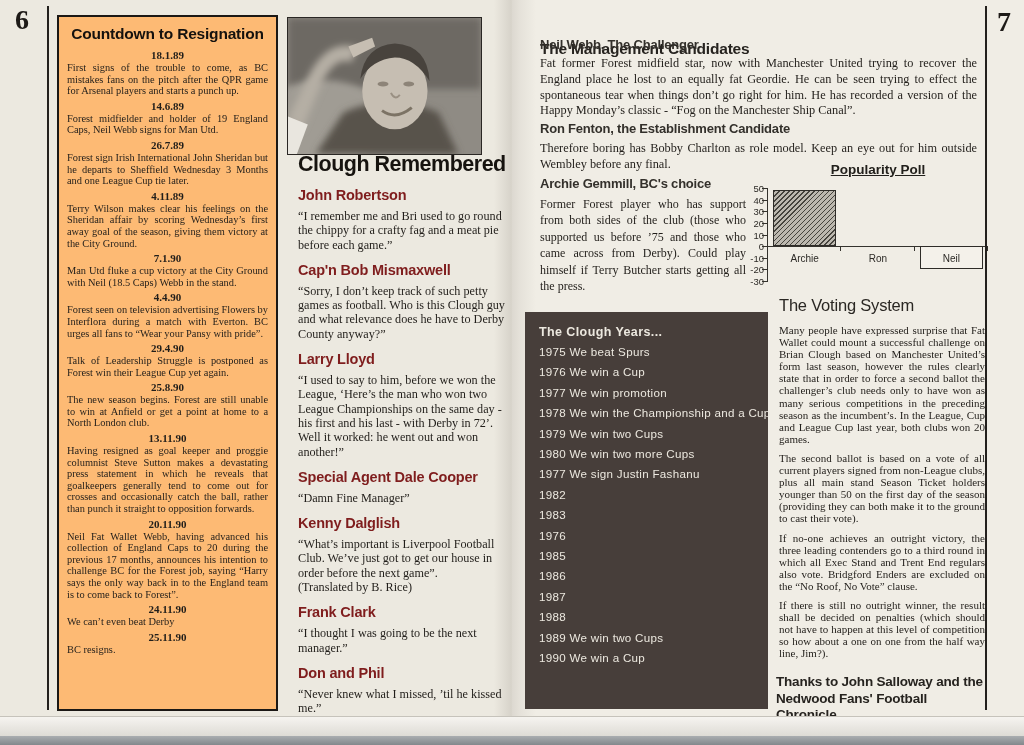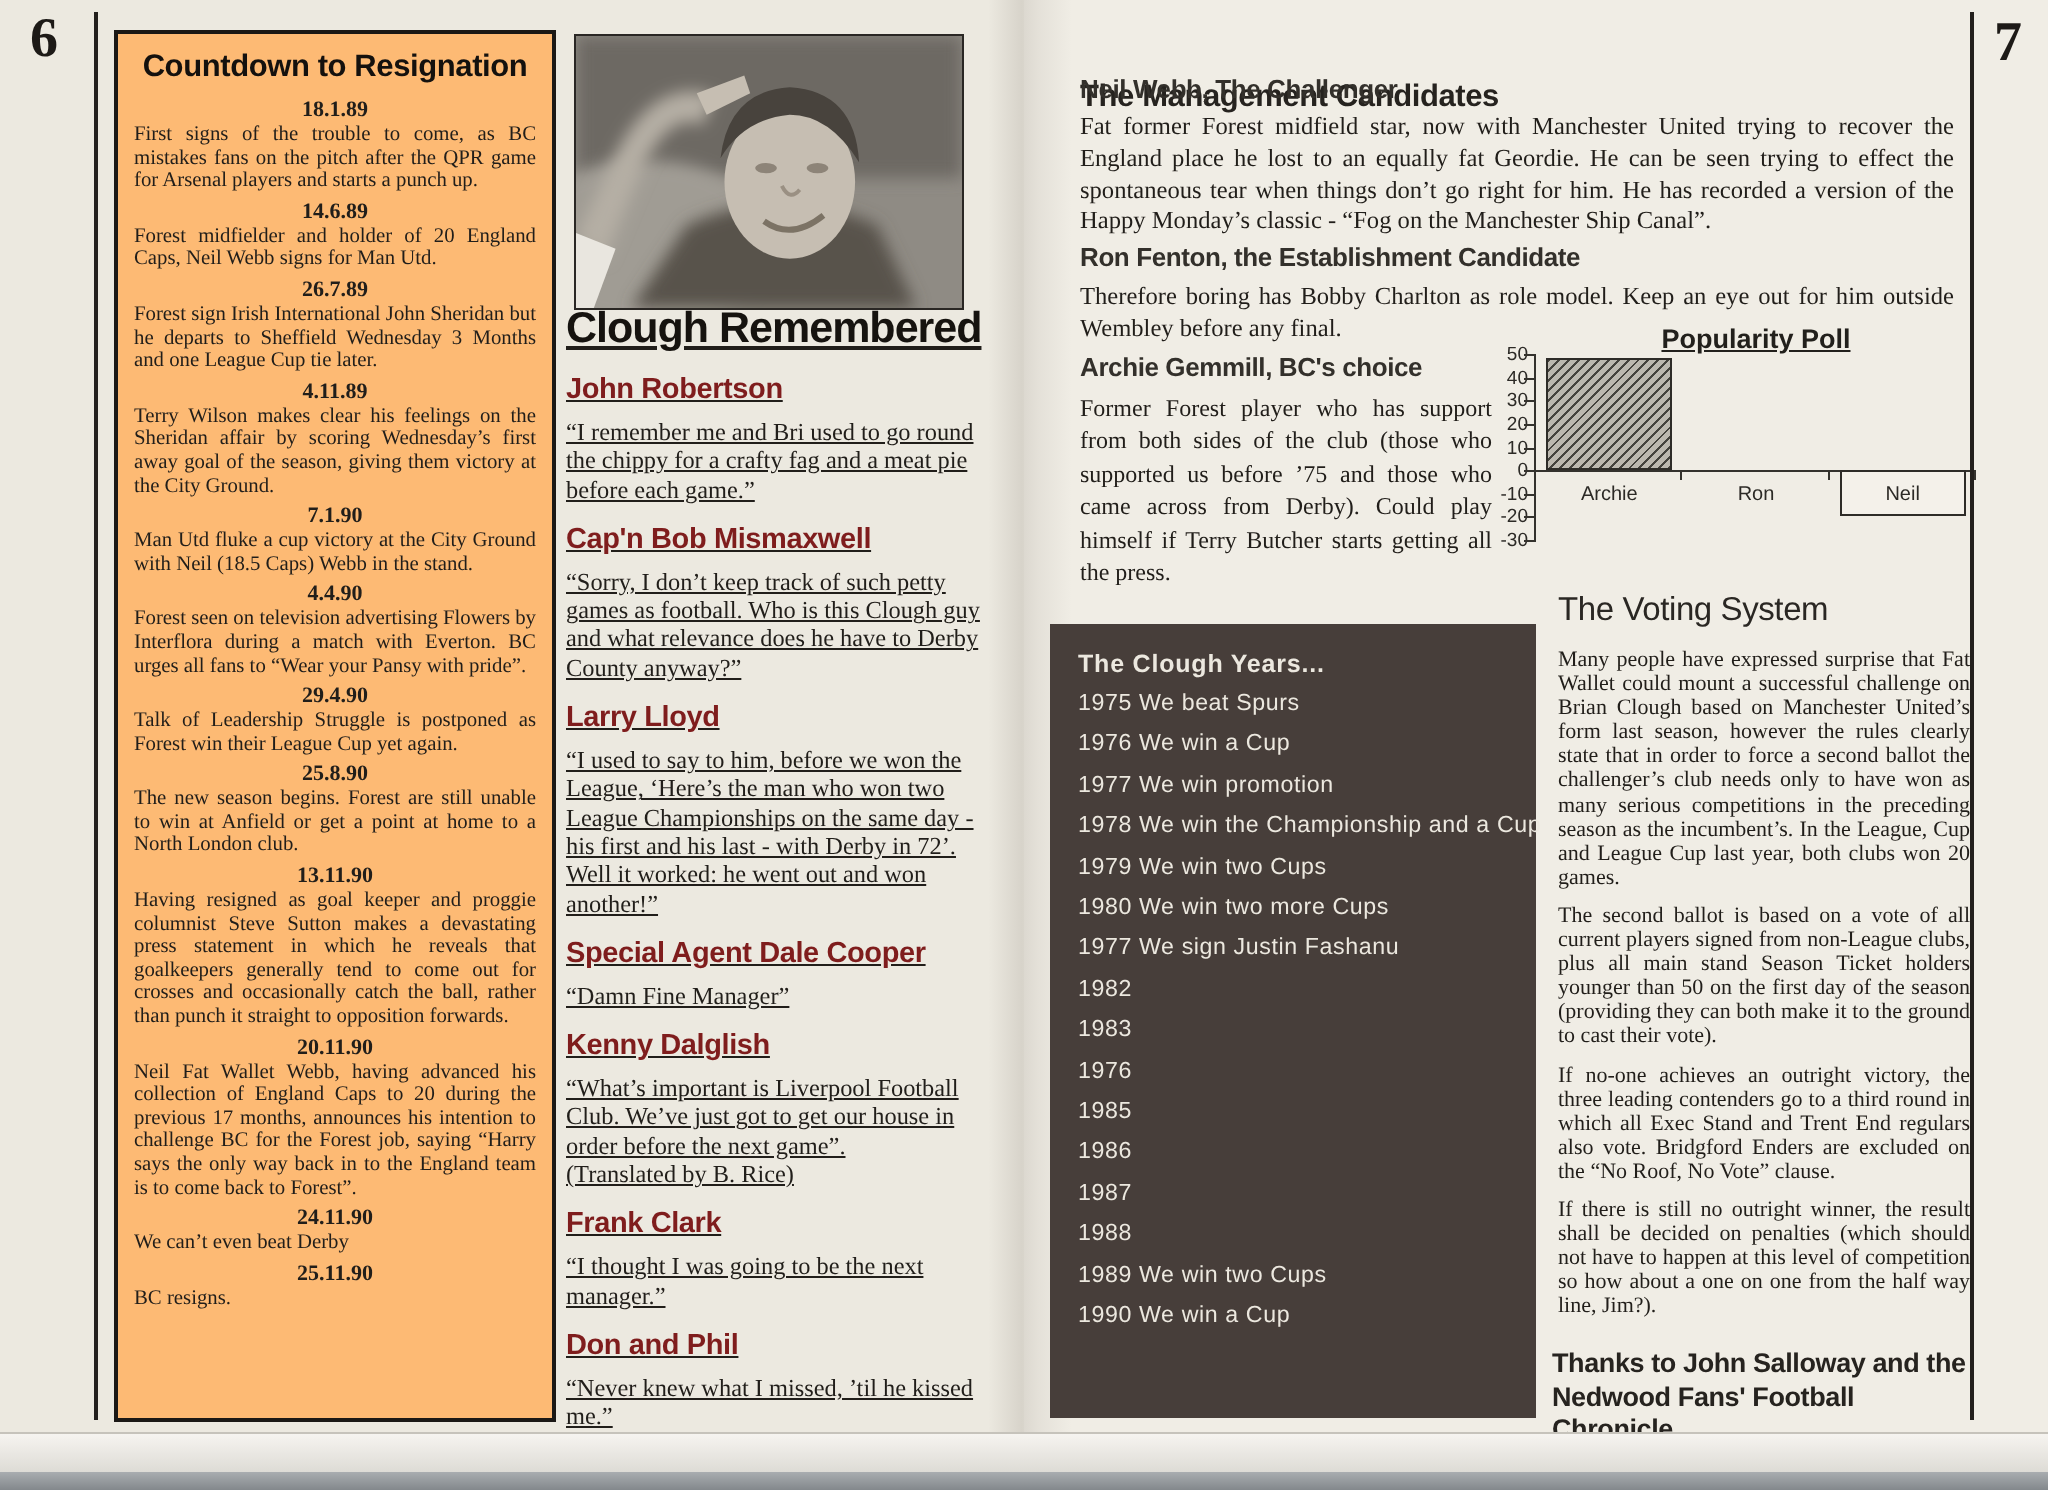--- a/index.html
+++ b/index.html
@@ -33,21 +33,21 @@
     padding:6px 8px 4px 8px;overflow:hidden;}
   .countdown-box h2{margin:2px 0 6px 0;text-align:center;font-size:15.5px;
     font-family:"Liberation Sans", sans-serif;color:#14110e;letter-spacing:-0.2px;}
   .cd-date{text-align:center;font-weight:bold;font-size:11px;margin:3px 0 1px 0;}
   .cd-text{font-size:10.4px;line-height:11.6px;text-align:justify;}
 
   
   .photo{position:absolute;left:287px;top:17px;width:195px;height:138px;
     background:#8f8b84;border:1px solid #2a2724;box-sizing:border-box;}
   .photo svg{display:block;width:100%;height:100%;}
-  .mid-col{position:absolute;left:283px;top:152px;width:211px;text-decoration:underline;}
+  .mid-col{position:absolute;left:298px;top:152px;width:211px;}
   .mid-col h1{margin:0 0 4px 0;font-family:"Liberation Sans", sans-serif;
     font-size:21.5px;letter-spacing:-0.5px;color:#16130f;}
   .q-name{font-family:"Liberation Sans", sans-serif;font-size:14.5px;font-weight:bold;
     color:#7f1d1d;margin:10px 0 6px 0;letter-spacing:-0.2px;}
   .q-text{font-size:12.2px;line-height:14.3px;margin:0;}
   .q-note{font-size:12.2px;line-height:14.3px;}
 
   
   .mc-title{position:absolute;left:540px;top:12px;font-size:15.5px;font-weight:bold;
     font-family:Liberation Sans, sans-serif;color:#26231f;letter-spacing:-0.2px;margin-top:28px;}
@@ -58,21 +58,21 @@
   .mc-sub3{left:540px;top:176px;}
   .mc-para{position:absolute;font-size:12.3px;line-height:15.8px;text-align:justify;}
   .mc-para1{left:540px;top:56px;width:437px;}
   .mc-para2{left:540px;top:141px;width:437px;}
   .mc-para3{left:540px;top:196px;width:206px;font-size:12px;line-height:16.4px;}
 
   
   .chart{position:absolute;left:746px;top:162px;width:242px;}
   .chart-title{text-align:center;font-family:"Liberation Sans", sans-serif;
     font-weight:bold;font-size:13.5px;text-decoration:underline;color:#22201c;
-    padding-left:22px;}
+    padding-left:22px;margin-bottom:11px;}
   .chart-body{display:flex;}
   .y-axis{position:relative;width:21px;height:93px;flex:0 0 21px;}
   .ytick-label{position:absolute;right:3px;width:18px;text-align:right;
     font-family:"Liberation Sans", sans-serif;font-size:9.5px;color:#2c2a26;}
   .plot-area{position:relative;width:220px;height:93px;border-left:1.5px solid #34322d;}
   .ytick-mark{position:absolute;left:-6px;width:6px;height:0;border-top:1.5px solid #34322d;}
   .zero-line{position:absolute;left:0;width:100%;height:0;border-top:1.5px solid #34322d;}
   .xtick-mark{position:absolute;width:0;height:5px;border-left:1.5px solid #34322d;}
   .bar{position:absolute;box-sizing:border-box;}
   .bar-pos{background:repeating-linear-gradient(135deg,#45433d 0px,#45433d 1px,#bcb8af 1px,#bcb8af 3.5px);
@@ -113,21 +113,21 @@
     <h2>Countdown to Resignation</h2>
     <div>
 
         <div class="cd-entry">
           <div class="cd-date">18.1.89</div>
           <div class="cd-text">First signs of the trouble to come, as BC mistakes fans on the pitch after the QPR game for Arsenal players and starts a punch up.</div>
         </div>
 
         <div class="cd-entry">
           <div class="cd-date">14.6.89</div>
-          <div class="cd-text">Forest midfielder and holder of 20 England Caps, Neil Webb signs for Man Utd.</div>
+          <div class="cd-text">Forest midfielder and holder of 19 England Caps, Neil Webb signs for Man Utd.</div>
         </div>
 
         <div class="cd-entry">
           <div class="cd-date">26.7.89</div>
           <div class="cd-text">Forest sign Irish International John Sheridan but he departs to Sheffield Wednesday 3 Months and one League Cup tie later.</div>
         </div>
 
         <div class="cd-entry">
           <div class="cd-date">4.11.89</div>
           <div class="cd-text">Terry Wilson makes clear his feelings on the Sheridan affair by scoring Wednesday’s first away goal of the season, giving them victory at the City Ground.</div>

